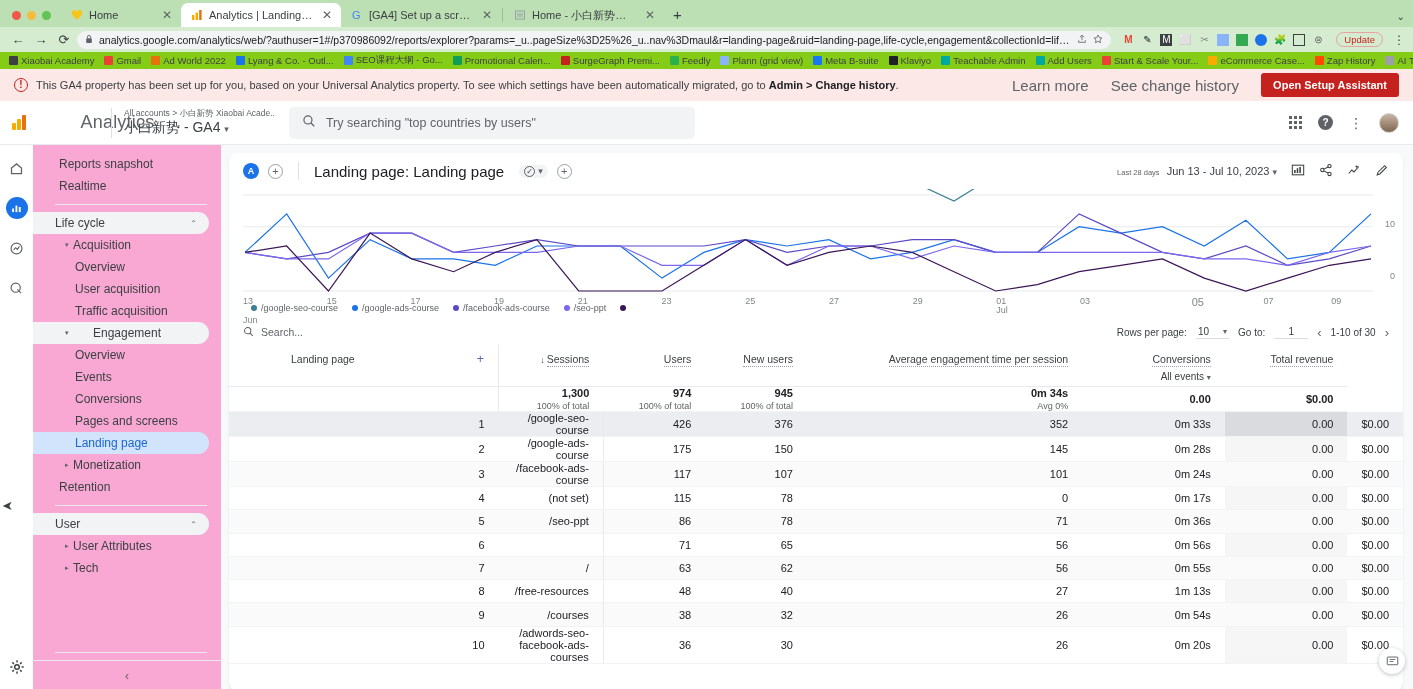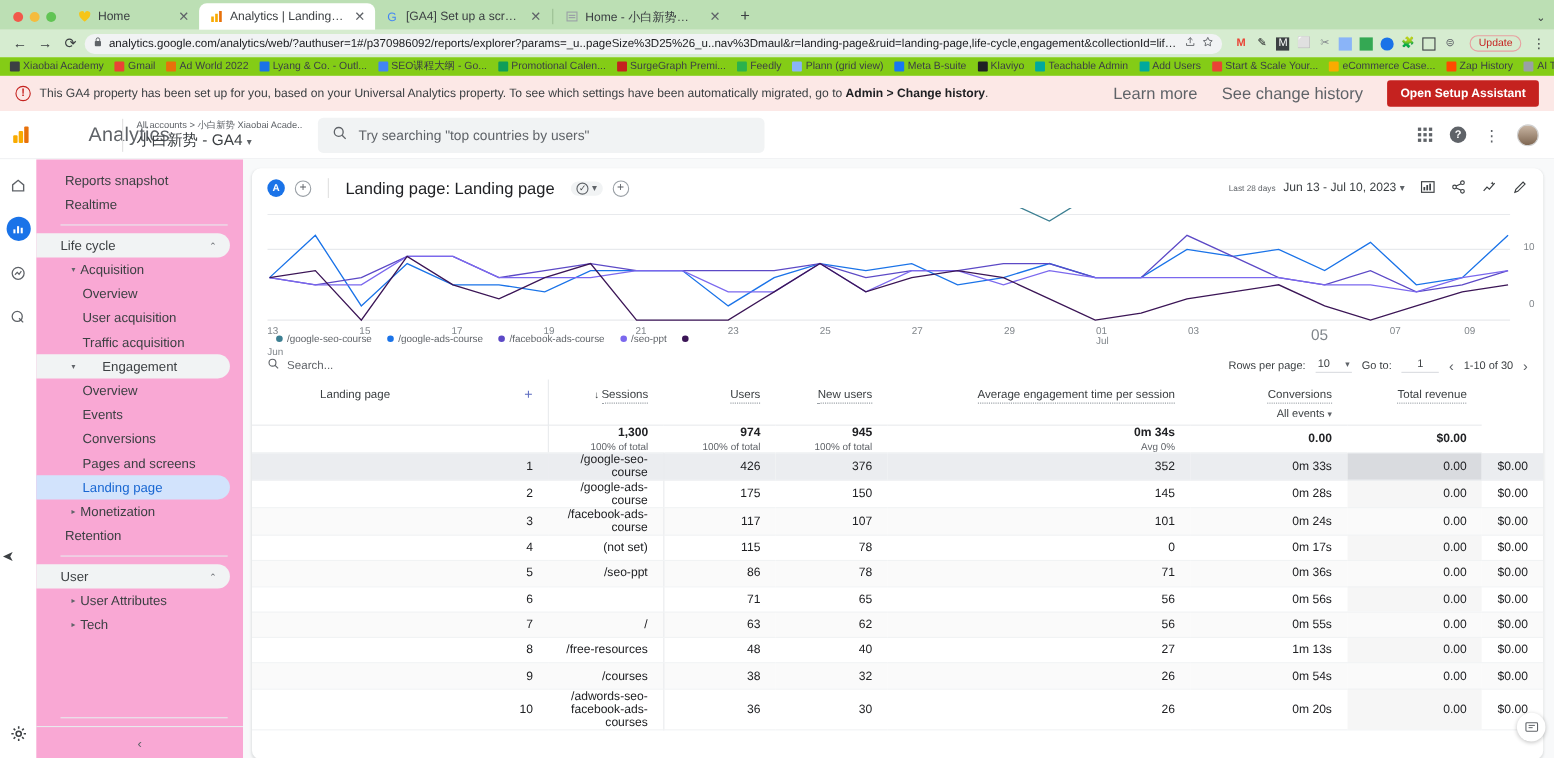--- a/index.html
+++ b/index.html
@@ -598,21 +598,21 @@
             <span style="position:absolute;left:7.4074074074074066%;font-size:9px;color:#80868b;">15</span>
             <span style="position:absolute;left:14.814814814814813%;font-size:9px;color:#80868b;">17</span>
             <span style="position:absolute;left:22.22222222222222%;font-size:9px;color:#80868b;">19</span>
             <span style="position:absolute;left:29.629629629629626%;font-size:9px;color:#80868b;">21</span>
             <span style="position:absolute;left:37.03703703703704%;font-size:9px;color:#80868b;">23</span>
             <span style="position:absolute;left:44.44444444444444%;font-size:9px;color:#80868b;">25</span>
             <span style="position:absolute;left:51.85185185185185%;font-size:9px;color:#80868b;">27</span>
             <span style="position:absolute;left:59.25925925925925%;font-size:9px;color:#80868b;">29</span>
             <span style="position:absolute;left:66.66666666666666%;font-size:9px;color:#80868b;">01</span>
             <span style="position:absolute;left:74.07407407407408%;font-size:9px;color:#80868b;">03</span>
-            <span style="position:absolute;left:81.48148148148148%;font-size:14px;color:#80868b;padding-left:28px;">05</span>
+            <span style="position:absolute;left:81.48148148148148%;font-size:11px;color:#80868b;padding-left:28px;">05</span>
             <span style="position:absolute;left:88.88888888888889%;font-size:9px;color:#80868b;margin-left:16px;">07</span>
             <span style="position:absolute;left:96.29629629629629%;font-size:9px;color:#80868b;">09</span>
             <span style="position:absolute;left:0;top:19px;font-size:9px;color:#80868b;">Jun</span>
             <span style="position:absolute;left:66.66666666666666%;top:9px;font-size:9px;color:#80868b;">Jul</span>
           </div>
         <span class="ylab" style="top:30px;">10</span>
         <span class="ylab" style="top:82px;">0</span>
       </div>
 
       <div class="chart-legend" id="legend">

